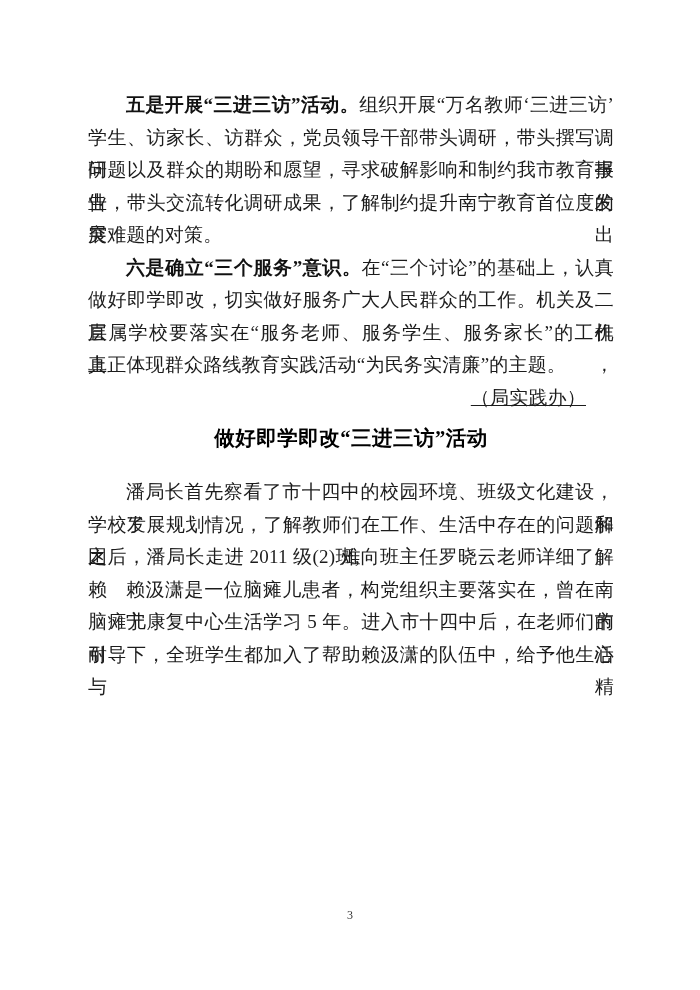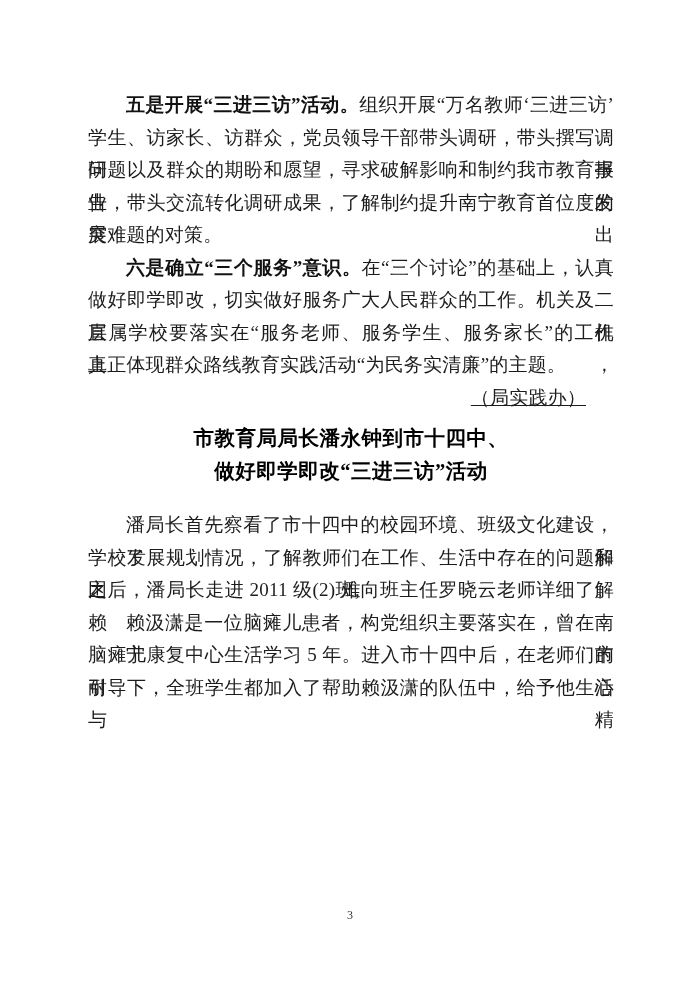--- a/index.html
+++ b/index.html
@@ -86,21 +86,20 @@
     <div class="para">
       <div class="line j ind"><span class="b">六是确立“三个服务”意识。</span><span>在“三个讨论”的基础上，认真</span></div>
       <div class="line j">做好即学即改，切实做好服务广大人民群众的工作。机关及二层机</div>
       <div class="line j">直属学校要落实在“服务老师、服务学生、服务家长”的工作上，</div>
       <div class="line">真正体现群众路线教育实践活动“为民务实清廉”的主题。</div>
     </div>
 
     <div class="line sig">（局实践办）</div>
 
     <div class="heading">
-      <div class="hline">市教育局局长潘永钟到市十四中、</div>
       <div class="hline">做好即学即改“三进三访”活动</div>
     </div>
 
 
     <div class="para">
       <div class="line j ind">潘局长首先察看了市十四中的校园环境、班级文化建设，了解</div>
       <div class="line j">学校发展规划情况，了解教师们在工作、生活中存在的问题和困难。</div>
       <div class="line j">之后，潘局长走进 2011 级(2)班,向班主任罗晓云老师详细了解赖</div>
     </div>
 

